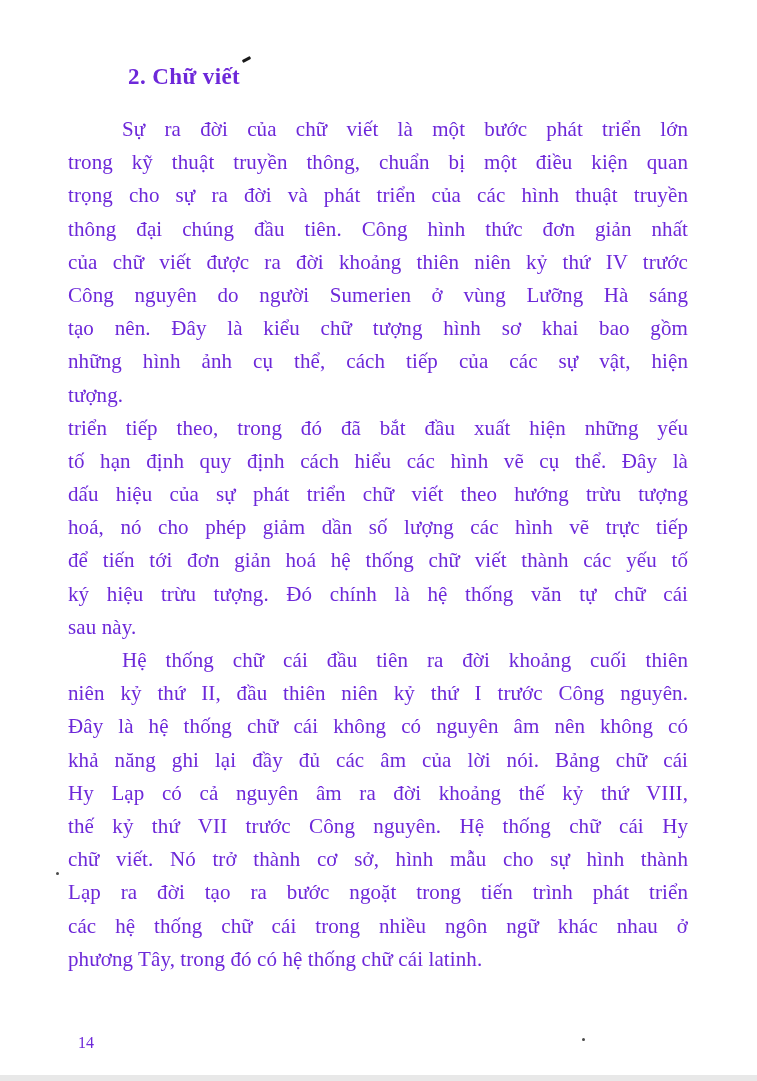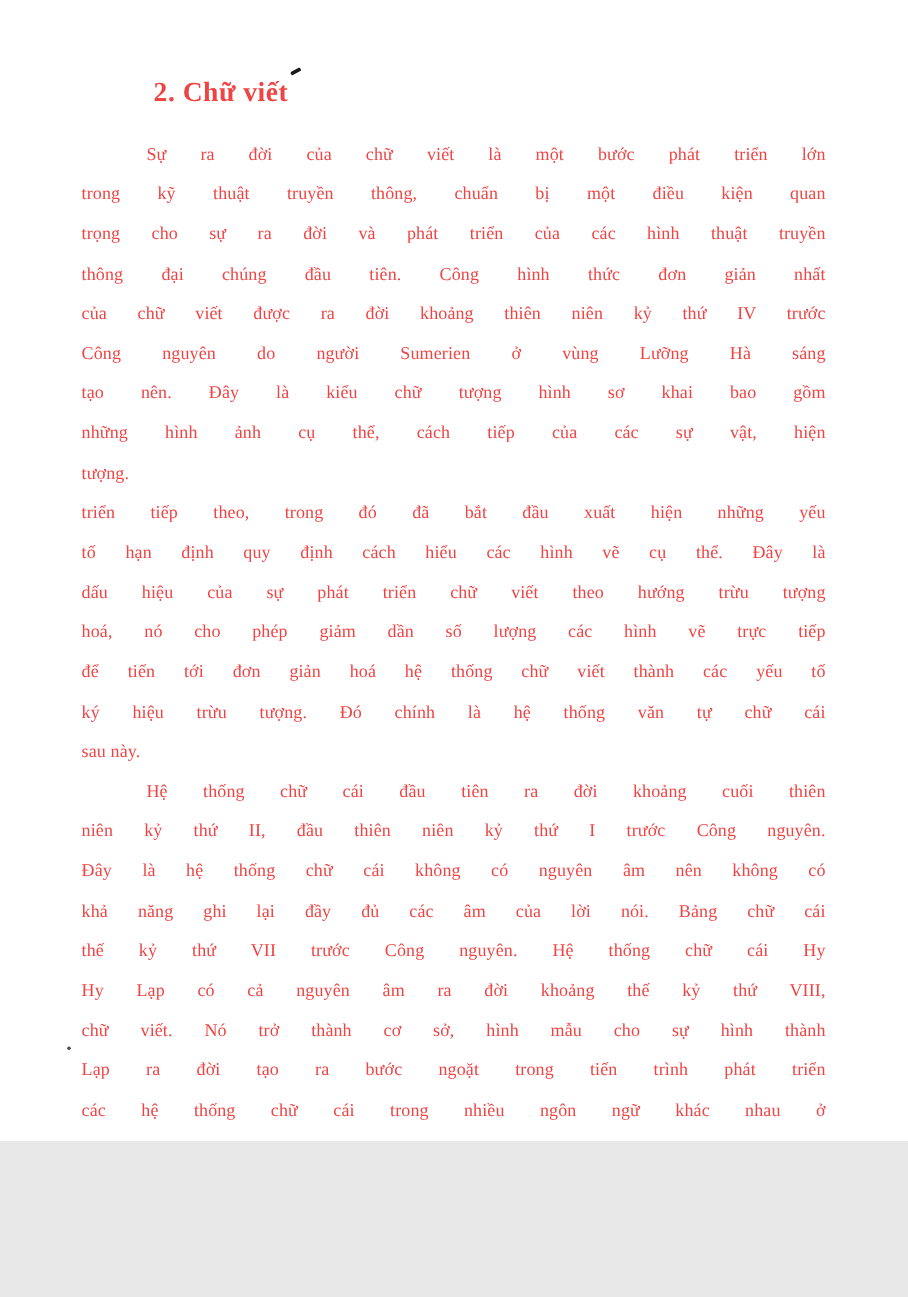--- a/index.html
+++ b/index.html
@@ -1,41 +1,41 @@
 <!DOCTYPE html>
 <html><head>
 <meta charset="utf-8">
 <style>
   html, body { margin: 0; padding: 0; background: #e8e8e8; }
   .page {
     position: relative;
     width: 757px;
-    height: 951px;
+    height: 1075px;
     background: #ffffff;
     font-family: "Liberation Serif", "DejaVu Serif", serif;
-    color: #ef4444;
+    color: #6d28d9;
     overflow: hidden;
   }
   .text-block {
     position: absolute;
     left: 68px;
     top: 60px;
     width: 620px;
   }
   .heading {
     font-size: 23px;
     font-weight: 700;
     line-height: 34px;
     text-indent: 60px;
     letter-spacing: 0.4px;
     margin: 0;
   }
   .body-text {
     margin-top: 19px;
-    font-size: 15px;
+    font-size: 21px;
     letter-spacing: 0.1px;
   }
   .line {
     height: 33.2px;
     line-height: 33.2px;
     text-align: justify;
     text-align-last: justify;
     overflow: visible;
   }
   .line.first { text-indent: 54px; }
@@ -88,25 +88,26 @@
         <div class="line">tố hạn định quy định cách hiểu các hình vẽ cụ thể. Đây là</div>
         <div class="line">dấu hiệu của sự phát triển chữ viết theo hướng trừu tượng</div>
         <div class="line">hoá, nó cho phép giảm dần số lượng các hình vẽ trực tiếp</div>
         <div class="line">để tiến tới đơn giản hoá hệ thống chữ viết thành các yếu tố</div>
         <div class="line">ký hiệu trừu tượng. Đó chính là hệ thống văn tự chữ cái</div>
         <div class="line last">sau này.</div>
         <div class="line first">Hệ thống chữ cái đầu tiên ra đời khoảng cuối thiên</div>
         <div class="line">niên kỷ thứ II, đầu thiên niên kỷ thứ I trước Công nguyên.</div>
         <div class="line">Đây là hệ thống chữ cái không có nguyên âm nên không có</div>
         <div class="line">khả năng ghi lại đầy đủ các âm của lời nói. Bảng chữ cái</div>
+        <div class="line">Hy Lạp có cả nguyên âm ra đời khoảng thế kỷ thứ VIII,</div>
         <div class="line">thế kỷ thứ VII trước Công nguyên. Hệ thống chữ cái Hy</div>
-        <div class="line">Hy Lạp có cả nguyên âm ra đời khoảng thế kỷ thứ VIII,</div>
         <div class="line">chữ viết. Nó trở thành cơ sở, hình mẫu cho sự hình thành</div>
         <div class="line">Lạp ra đời tạo ra bước ngoặt trong tiến trình phát triển</div>
         <div class="line">các hệ thống chữ cái trong nhiều ngôn ngữ khác nhau ở</div>
+        <div class="line last">phương Tây, trong đó có hệ thống chữ cái latinh.</div>
       </div>
   </div>
 
   <div class="page-number">14</div>
 
   <div class="speck speck-left"></div>
   <div class="speck speck-bottom"></div>
 </div>
 
 </body></html>

